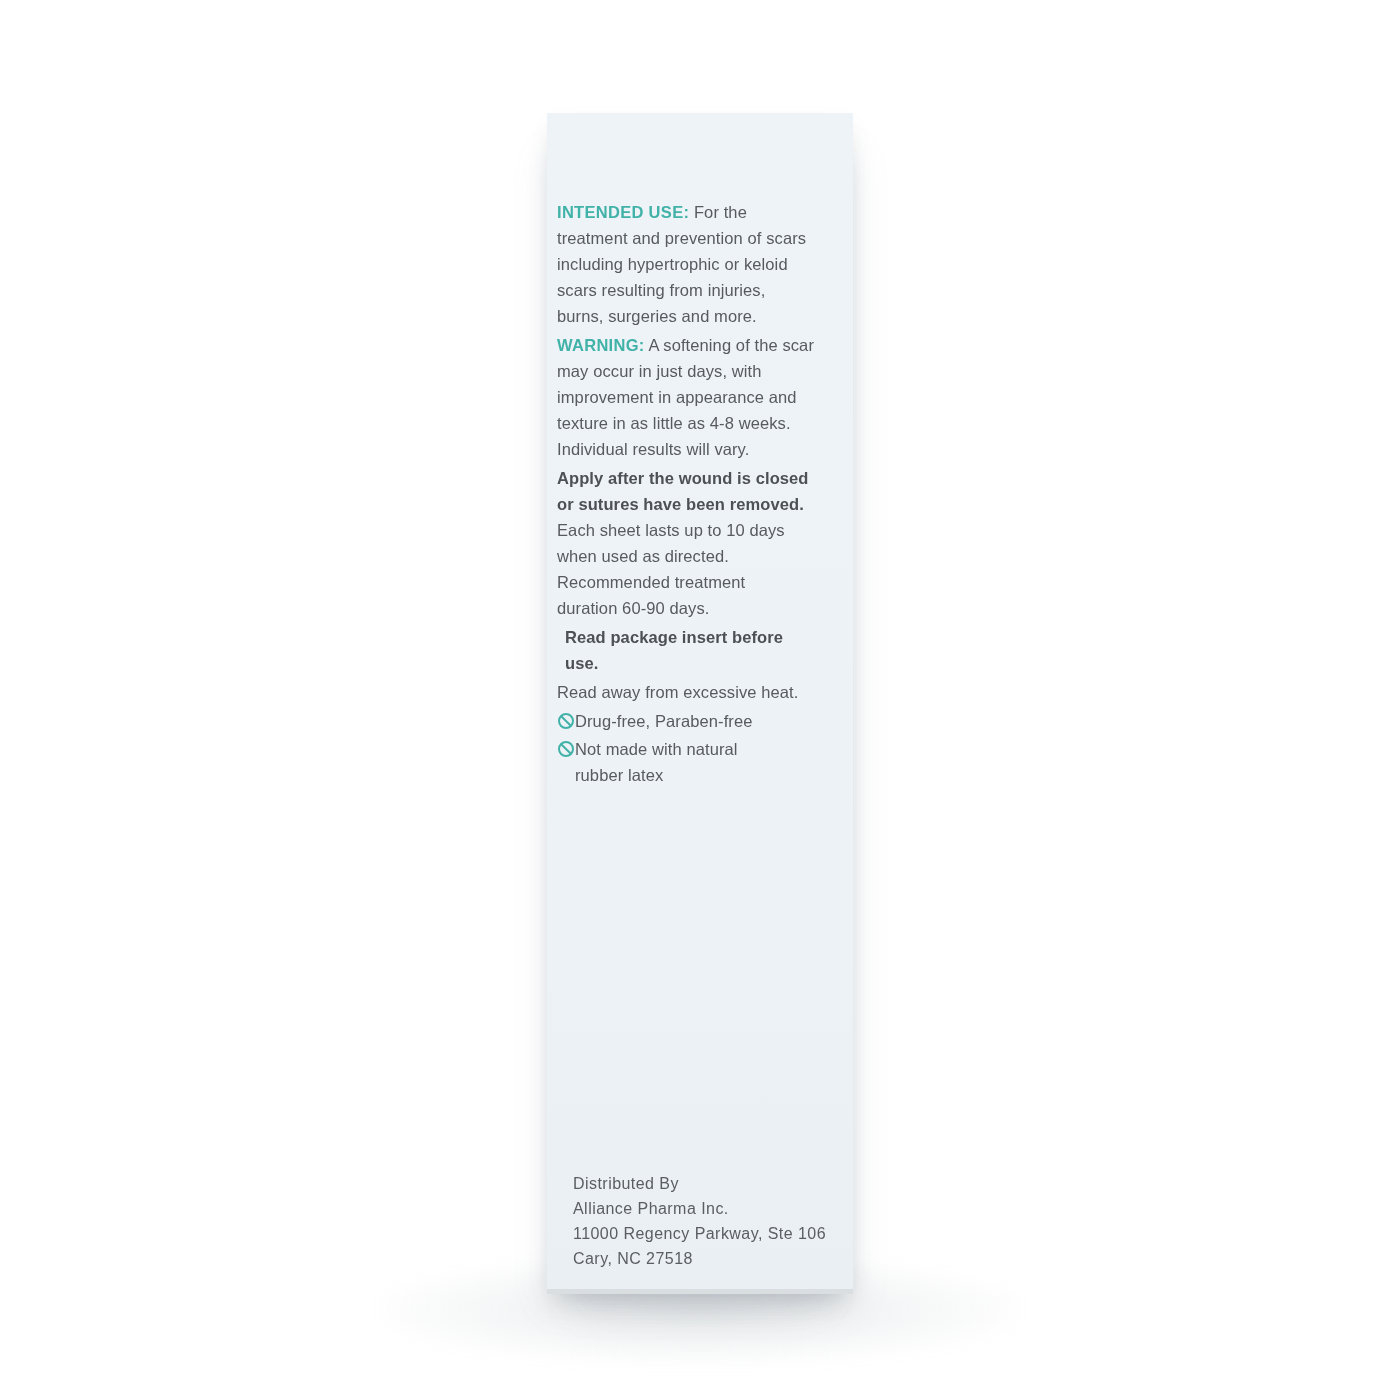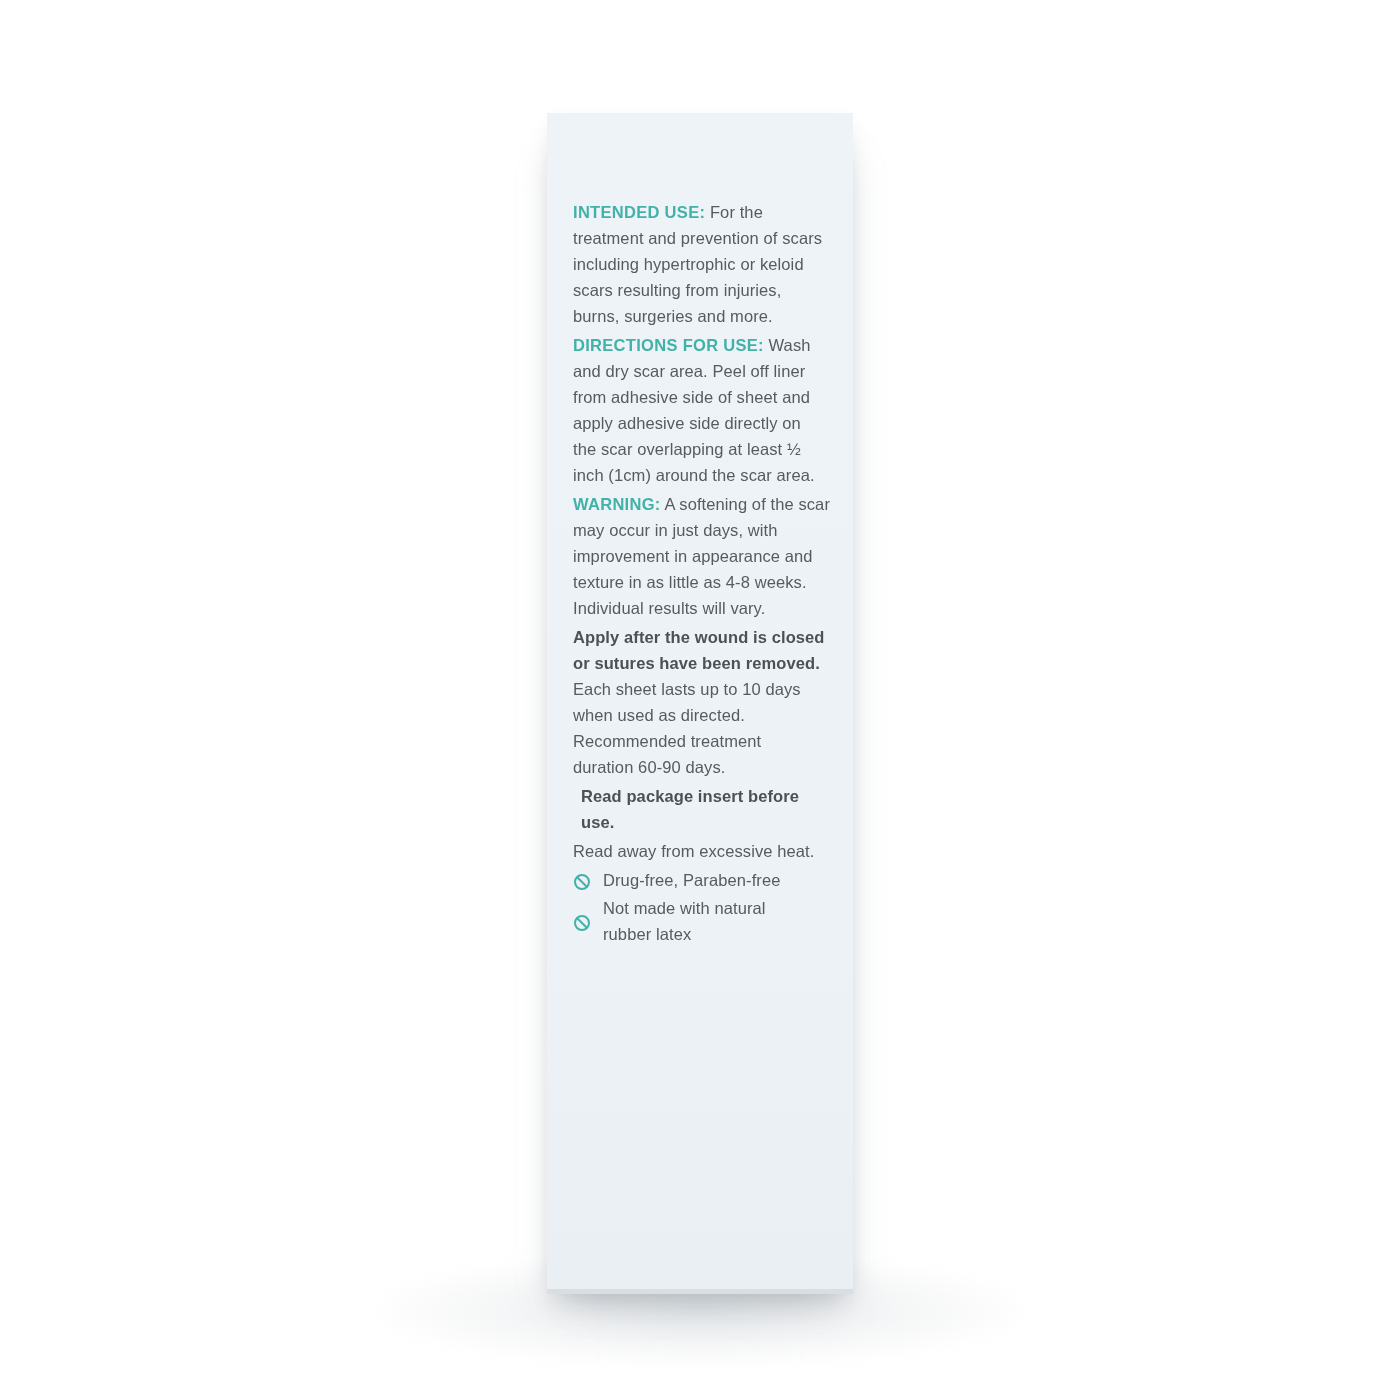--- a/index.html
+++ b/index.html
@@ -36,21 +36,21 @@
     box-sizing: border-box;
     background: linear-gradient(180deg, #eef3f7 0%, #edf2f6 70%, #eaeff3 100%);
     border-bottom: 5px solid #d9dee1;
     box-shadow:
       0 10px 22px -8px rgba(110,120,128,0.30),
       14px 26px 34px -18px rgba(140,150,158,0.25),
       -14px 26px 34px -18px rgba(140,150,158,0.22);
   }
   .panel-text {
     position: absolute;
-    left: 26px;
+    left: 10px;
     top: 86px;
     width: 262px;
     color: #575b60;
     font-size: 16.5px;
     line-height: 26px;
     letter-spacing: 0.1px;
   }
   .para {
     white-space: pre-line;
     margin: 0 0 3px 0;
@@ -66,22 +66,22 @@
     margin-left: 8px;
   }
   .bold-block {
     display: block;
     white-space: pre-line;
     font-weight: bold;
     color: #4d5156;
   }
   .bullet-row {
     display: flex;
-    align-items: center;
-    gap: 12px;
+    align-items: flex-start;
+    gap: 0;
     margin: 2px 0 1px 0;
   }
   .bullet-icon {
     flex: 0 0 auto;
     margin-top: 4px;
     width: 18px;
     height: 18px;
   }
   .bullet-label {
     white-space: pre-line;
@@ -110,26 +110,20 @@
   <div class="package-panel">
     <div class="panel-text">
 
       <p class="para"><span class="section-heading">INTENDED USE:</span> <span>For the
 treatment and prevention of scars
 including hypertrophic or keloid
 scars resulting from injuries,
 burns, surgeries and more.</span></p>
 
 
-      <p class="para"><span class="section-heading">DIRECTIONS FOR USE:</span> <span>Wash
-and dry scar area. Peel off liner
-from adhesive side of sheet and
-apply adhesive side directly on
-the scar overlapping at least ½
-inch (1cm) around the scar area.</span></p>
 
       <p class="para"><span class="section-heading">WARNING:</span> <span>A softening of the scar
 may occur in just days, with
 improvement in appearance and
 texture in as little as 4-8 weeks.
 Individual results will vary.</span></p>
 
       <p class="para"><span class="bold-block">Apply after the wound is closed
 or sutures have been removed.</span><span>Each sheet lasts up to 10 days
 when used as directed.
@@ -153,14 +147,18 @@
           <circle cx="9" cy="9" r="7" fill="none" stroke="#41b2a8" stroke-width="2"></circle>
           <line x1="4.2" y1="4.2" x2="13.8" y2="13.8" stroke="#41b2a8" stroke-width="2"></line>
         </svg>
         <span class="bullet-label">Not made with natural
 rubber latex</span>
       </div>
 
 
     </div>
 
+    <div class="distributor">Distributed By
+Alliance Pharma Inc.
+11000 Regency Parkway, Ste 106
+Cary, NC 27518</div>
   </div>
 </div>
 
 </body></html>

